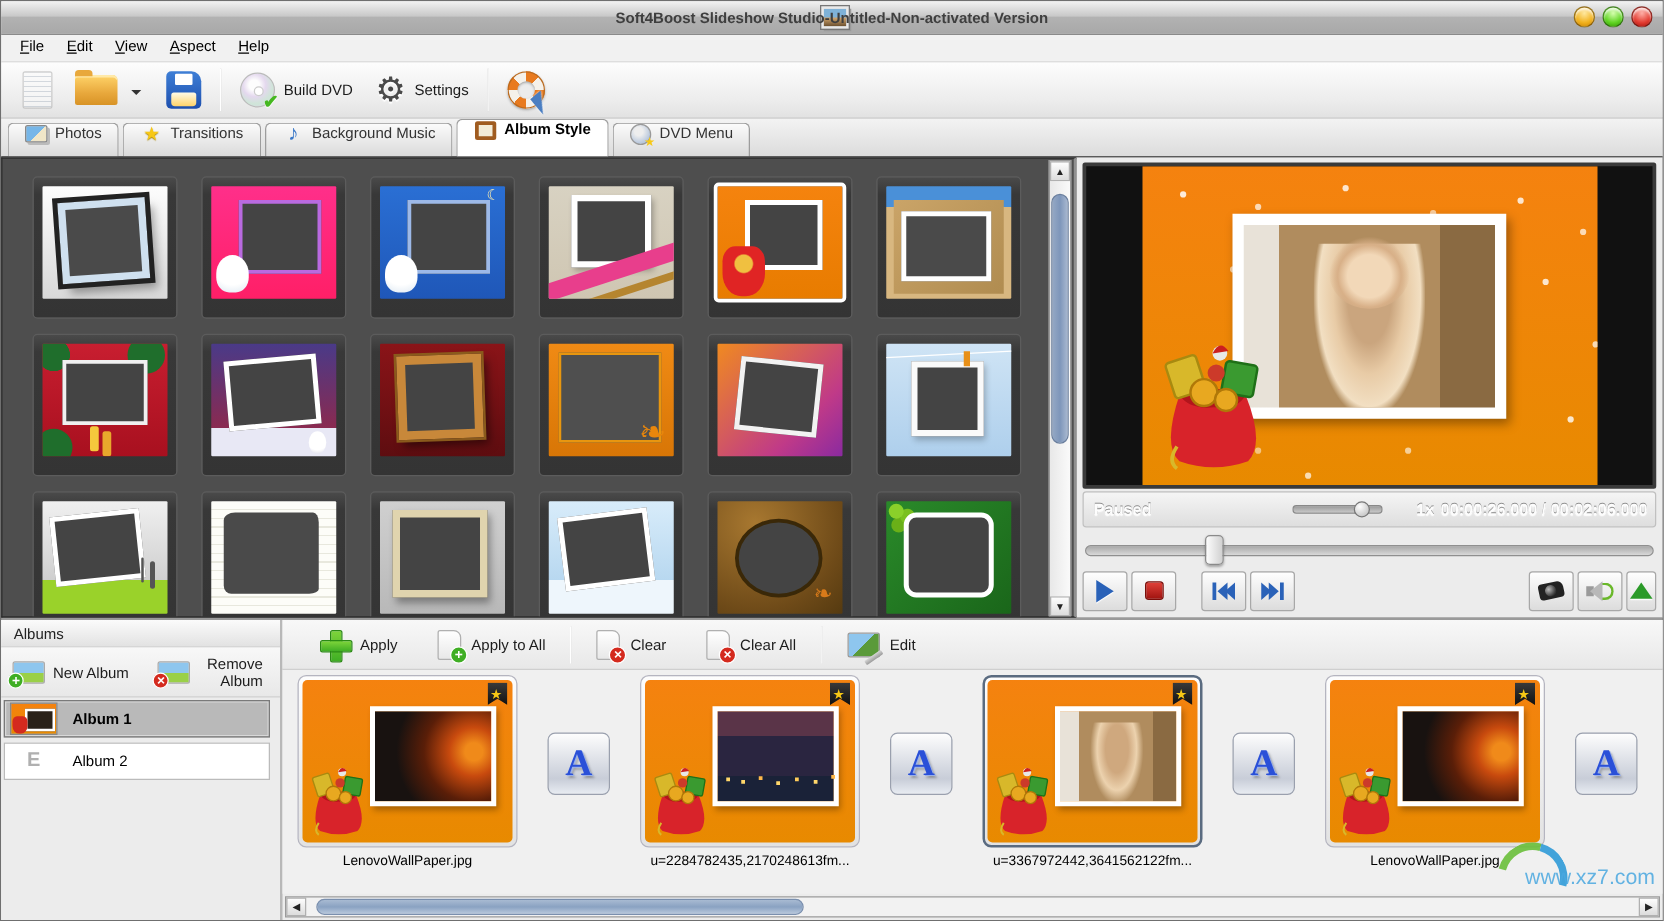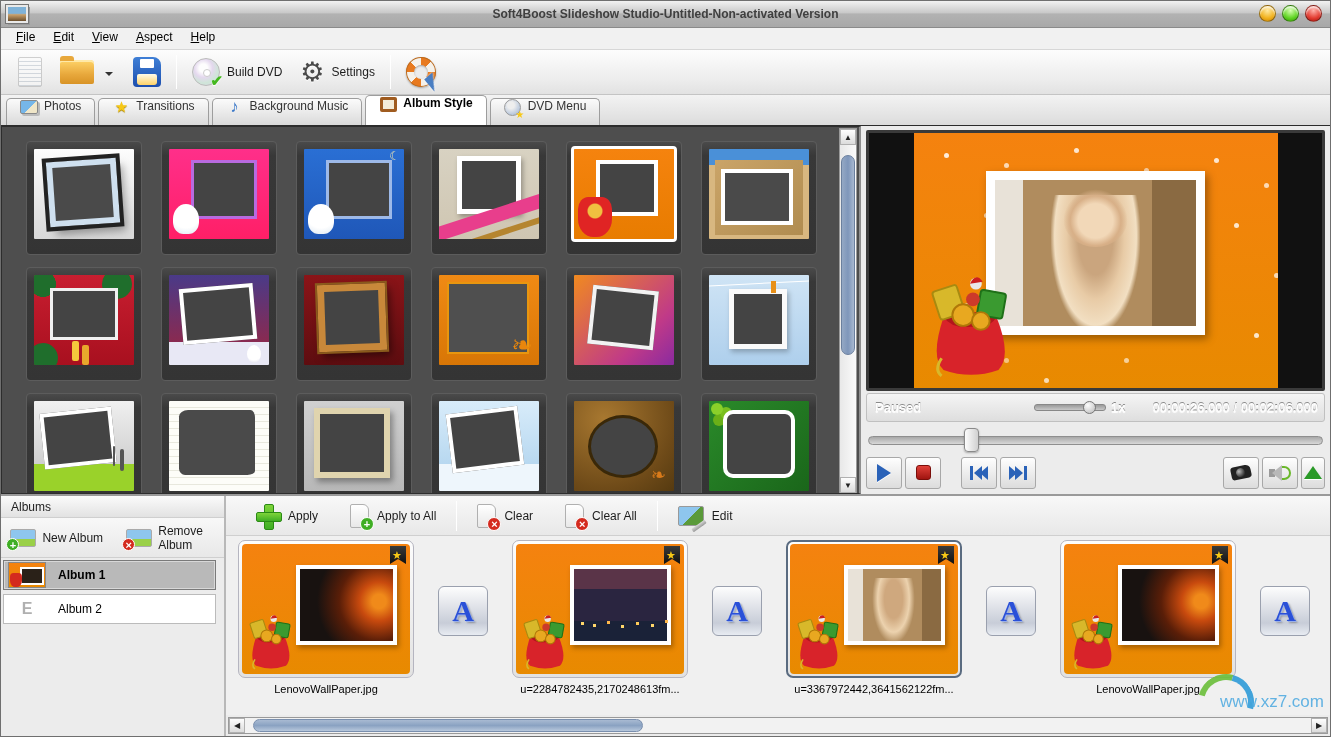--- a/index.html
+++ b/index.html
@@ -1,20 +1,20 @@
 <!DOCTYPE html>
 <html><head>
 <meta charset="utf-8">
 <style>
   * { margin:0; padding:0; box-sizing:border-box; }
   html,body { width:1331px; height:737px; font-family:"Liberation Sans", sans-serif; background:#888; overflow:hidden; }
   .window { position:relative; width:1331px; height:737px; display:flex; flex-direction:column; background:#ececec; border:1px solid #6f6f6f; }
 
   
-  .titlebar { height:27px; flex:0 0 27px; background:linear-gradient(#f2f2f2,#c9c9c9 45%,#b2b2b2 50%,#a8a8a8); border-bottom:1px solid #8a8a8a; display:flex; align-items:center; position:relative; }
+  .titlebar { height:27px; flex:0 0 27px; background:linear-gradient(#f2f2f2,#c9c9c9 45%,#b2b2b2 50%,#a8a8a8); border-bottom:1px solid #8a8a8a; display:flex; align-items:center; position:relative;justify-content:center; }
   .app-icon { width:22px; height:18px; margin-left:5px; background:linear-gradient(#7fb2d8 45%,#caa06a 55%,#6b4f2e); border:2px solid #e9e9e9; outline:1px solid #777; box-shadow:2px 2px 0 #9a9a9a; }
   .title-text { position:absolute; left:0; right:0; text-align:center; font-size:12px; font-weight:bold; color:#3f3f3f; }
   .win-btns { position:absolute; right:8px; top:4px; display:flex; gap:6px; }
   .win-btn { width:17px; height:17px; border-radius:50%; border:1px solid rgba(0,0,0,.35); box-shadow:inset 0 2px 2px rgba(255,255,255,.8); }
   .win-min { background:radial-gradient(circle at 50% 30%, #ffe9a0, #f1b11d 60%, #c47d00); }
   .win-max { background:radial-gradient(circle at 50% 30%, #d7ffb0, #5fd422 60%, #2f8d00); }
   .win-close { background:radial-gradient(circle at 50% 30%, #ffb0a8, #e23b30 60%, #9c0f06); }
 
   
   .menubar { height:22px; flex:0 0 22px; background:#f1f1f1; border-bottom:1px solid #d7d7d7; display:flex; align-items:flex-start; padding-left:6px; }
@@ -128,21 +128,21 @@
   .photo-frame { position:absolute; left:20%; top:15%; width:60%; height:64%; background:#fff; padding:9px; box-shadow:3px 4px 8px rgba(0,0,0,.35); }
   .photo-girl { width:100%; height:100%; background:linear-gradient(90deg,#e8e2d8 0 14%, #b08c5e 14% 78%, #8a6a42 78%); position:relative; overflow:hidden; }
   .photo-girl::before { content:""; position:absolute; left:28%; top:10%; width:44%; height:95%; background:radial-gradient(ellipse at 50% 30%, #caa57e 28%, #e8cba6 46%, #f2dfc2 65%, rgba(242,223,194,0) 72%); }
   .photo-girl::after { content:""; position:absolute; left:34%; top:6%; width:32%; height:40%; background:radial-gradient(ellipse at 50% 55%, #f2d8b8 38%, #d8b088 55%, rgba(216,176,136,0) 70%); border-radius:50%; }
   .bag { position:absolute; }
 
   .pv-status { height:30px; margin-top:2px; background:linear-gradient(#f5f5f5,#dedede); border:1px solid #c0c0c0; border-radius:3px; display:flex; align-items:center; padding:0 8px; position:relative; }
   .emboss { color:#fdfdfd; text-shadow:0 -1px 0 #8a8a8a, 0 1px 1px #fff; font-weight:bold; font-size:13px; }
   .speed-slider { position:absolute; left:167px; width:72px; height:7px; background:linear-gradient(#9a9a9a,#c8c8c8); border-radius:3px; border:1px solid #888; }
   .speed-thumb { position:absolute; left:48px; top:-4px; width:13px; height:13px; border-radius:50%; background:radial-gradient(circle at 35% 30%,#fdfdfd,#b8b8b8); border:1px solid #777; }
-  .pv-speed { position:absolute; left:244px; }
+  .pv-speed { position:absolute; left:266px; }
   .pv-time { position:absolute; right:6px; }
   .seek-row { height:24px; margin-top:6px; position:relative; }
   .seek-track { position:absolute; left:2px; right:2px; top:8px; height:9px; border-radius:5px; background:linear-gradient(#a8a8a8,#d8d8d8); border:1px solid #8f8f8f; }
   .seek-thumb { position:absolute; left:98px; top:0; width:15px; height:24px; border-radius:4px; background:linear-gradient(90deg,#fdfdfd,#d0d0d0); border:1px solid #8a8a8a; box-shadow:0 1px 2px rgba(0,0,0,.3); }
   .transport { height:36px; margin-top:4px; display:flex; align-items:center; gap:3px; }
   .tp-btn { width:36px; height:32px; border-radius:3px; background:linear-gradient(#fefefe,#dcdcdc); border:1px solid #a8a8a8; display:flex; align-items:center; justify-content:center; }
   .tp-gap { width:14px; }
   .tp-right { margin-left:auto; display:flex; gap:3px; align-items:center; }
   .play-tri { width:0; height:0; border-left:14px solid #2a62b8; border-top:9px solid transparent; border-bottom:9px solid transparent; filter:drop-shadow(0 1px 0 #fff); }
   .stop-sq { width:15px; height:15px; background:linear-gradient(#e04038,#a01410); border-radius:3px; border:1px solid #7a0e0a; }
@@ -479,21 +479,21 @@
         <div class="album-btn">
           <div class="mini-photo">
               <div class="badge plus">+</div>
             </div>
           <span>New Album</span>
         </div>
         <div class="album-btn">
           <div class="mini-photo">
               <div class="badge cross">×</div>
             </div>
-          <span style="max-width:52px; text-align:left">Remove Album</span>
+          <span style="max-width:52px; text-align:right">Remove Album</span>
         </div>
       </div>
       <div class="album-list" id="albumList">
           <div class="album-row selected">
             <div class="album-thumb"></div>
             <span>Album 1</span>
           </div>
           <div class="album-row">
             <div class="album-e">E</div>
             <span>Album 2</span>

